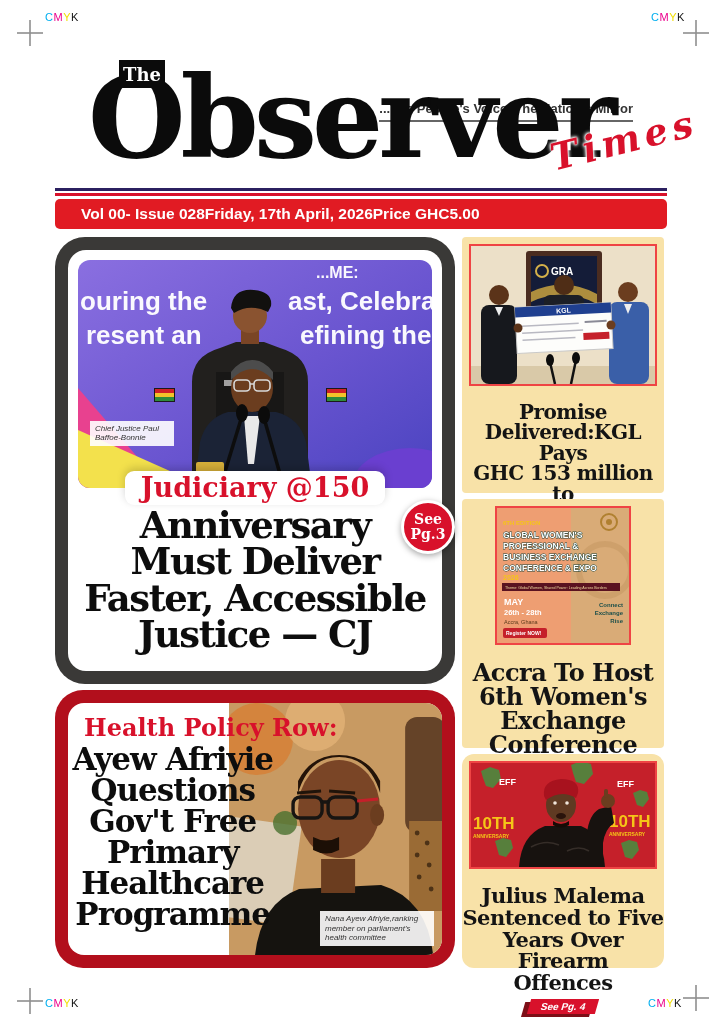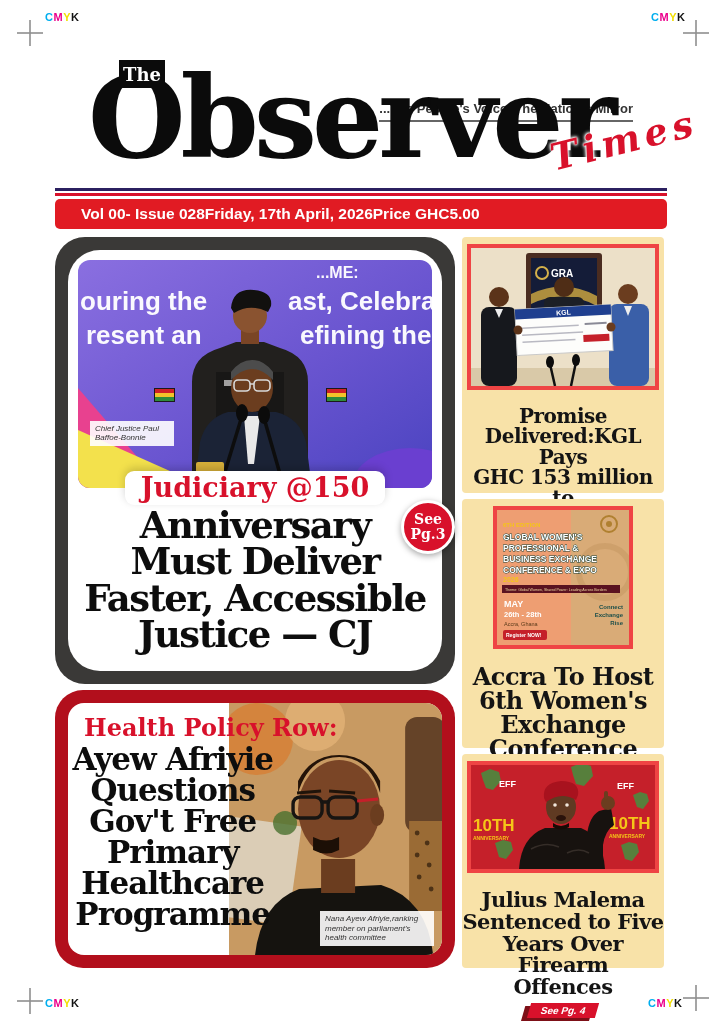--- a/index.html
+++ b/index.html
@@ -1,21 +1,21 @@
 <!DOCTYPE html>
 <html><head>
 <meta charset="utf-8">
 <style>
   html,body{margin:0;padding:0;background:#fff;}
   .page{position:relative;width:725px;height:1024px;background:#ffffff;overflow:hidden;
         font-family:"Liberation Sans",sans-serif;margin:0 auto;}
   .abs{position:absolute;}
   
   .regcross line{stroke:#8f8f8f;stroke-width:1.6;}
-  .cmyk{font-size:11px;font-weight:700;letter-spacing:.5px;font-family:"Liberation Sans",sans-serif;}
+  .cmyk{font-size:11px;font-weight:400;letter-spacing:.5px;font-family:"Liberation Sans",sans-serif;}
   .cmyk .c{color:#00aeef}.cmyk .m{color:#ec008c}.cmyk .y{color:#f2de00}.cmyk .k{color:#111}
   
   .tagline{top:101px;right:92px;font-size:13px;font-weight:700;color:#333;
            border-bottom:2px solid #666;padding-bottom:4px;}
   .obs-name{left:88px;top:62px;font-family:"DejaVu Serif",serif;font-weight:700;
             font-size:112px;line-height:1;letter-spacing:-5px;color:#0b0b0b;}
   .the-box{left:119px;top:60px;width:46px;height:28px;background:#0b0b0b;color:#fff;
            font-family:"DejaVu Serif",serif;font-weight:700;font-size:18px;
            display:flex;align-items:center;justify-content:center;z-index:3;}
   .times{left:549px;top:118px;font-family:"DejaVu Serif",serif;font-style:italic;font-weight:700;
@@ -25,21 +25,21 @@
   .rule-red{left:55px;top:193px;width:612px;height:3px;background:#d8112b;}
   
   .infobar{left:55px;top:199px;width:612px;height:30px;background:#e11b23;border-radius:5px;
            display:flex;align-items:center;justify-content:flex-start;padding:0 26px;
            box-sizing:border-box;color:#fff;font-weight:700;font-size:15.5px;}
   
   .frame-dark{left:55px;top:237px;width:400px;height:447px;background:#3a3937;border-radius:30px;
               padding:13px;box-sizing:border-box;z-index:1;}
   .frame-red{left:55px;top:690px;width:400px;height:278px;background:#b20f1c;border-radius:28px;
              padding:13px;box-sizing:border-box;z-index:1;}
-  .panel{background:#fff;border-radius:32px;width:100%;height:100%;box-sizing:border-box;position:relative;}
+  .panel{background:#fff;border-radius:18px;width:100%;height:100%;box-sizing:border-box;position:relative;}
   .main-panel{padding:10px;}
   .main-photo{width:354px;height:228px;border-radius:12px;overflow:hidden;position:relative;}
   .main-photo svg{display:block;}
   .photo-caption{position:absolute;background:rgba(255,255,255,.9);color:#333;
                  font-style:italic;font-size:8px;line-height:1.2;padding:3px 5px;}
   .cap-main{left:12px;bottom:42px;width:74px;}
   .kicker-pill{position:relative;margin:-17px auto 0;width:max-content;background:#fff;border-radius:9px;
                padding:1px 16px 2px;font-family:"DejaVu Serif",serif;font-weight:700;font-size:27px;
                color:#d8112b;box-shadow:0 -3px 8px rgba(0,0,0,.18);z-index:2;text-align:center;}
   .h-main{margin-top:2px;text-align:center;font-family:"DejaVu Serif",serif;font-weight:700;
@@ -57,22 +57,22 @@
                  font-weight:700;font-size:24px;color:#d8112b;}
   .h-health{position:relative;z-index:2;width:56%;text-align:center;margin-top:2px;
             font-family:"DejaVu Serif",serif;font-weight:700;font-size:31px;line-height:1.0;
             letter-spacing:-1px;color:#0d0d0d;}
   .cap-health{right:8px;bottom:9px;width:104px;z-index:3;}
   
   .rpanel{left:462px;width:202px;background:#f8e2a8;border-radius:4px;box-sizing:border-box;
           text-align:center;z-index:1;}
   .rp1{top:237px;height:256px;}
   .rp2{top:499px;height:249px;}
-  .rp3{top:754px;height:214px;}
-  .rphoto{margin:7px auto 16px;border:4px solid #ef4444;box-sizing:content-box;line-height:0;}
+  .rp3{top:754px;height:214px;border-radius:12px;}
+  .rphoto{margin:7px auto 16px;border:2px solid #ef4444;box-sizing:content-box;line-height:0;}
   .h-right{font-family:"DejaVu Serif",serif;font-weight:700;color:#141414;letter-spacing:-0.5px;}
   .h-r1{font-size:20px;line-height:1.02;margin-top:6px;}
   .h-r2{font-size:24px;line-height:1.0;margin-top:7px;}
   .h-r3{font-size:21px;line-height:1.04;margin-top:7px;}
   .tag{display:inline-block;margin-top:5px;transform:skewX(-16deg);background:#d8112b;color:#fff;
        font-weight:700;font-size:10px;padding:2px 12px;box-shadow:-5px 3px 0 #7d0f17;}
 </style>
 </head>
 <body>
 

